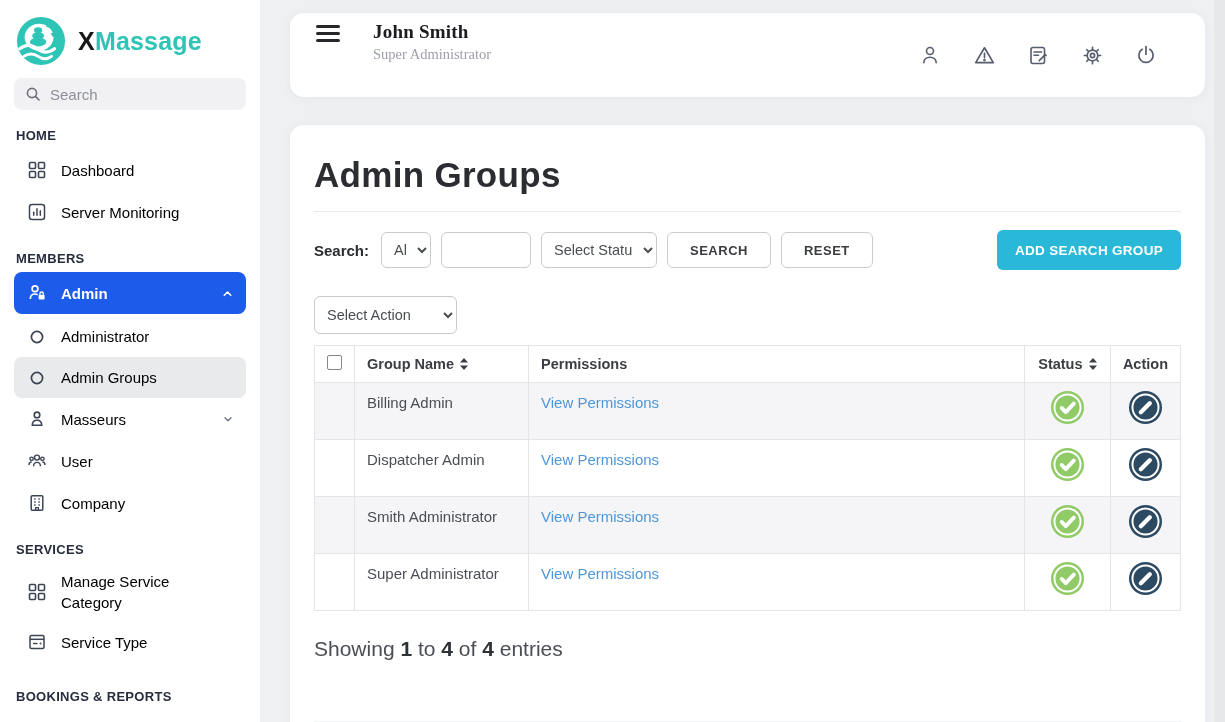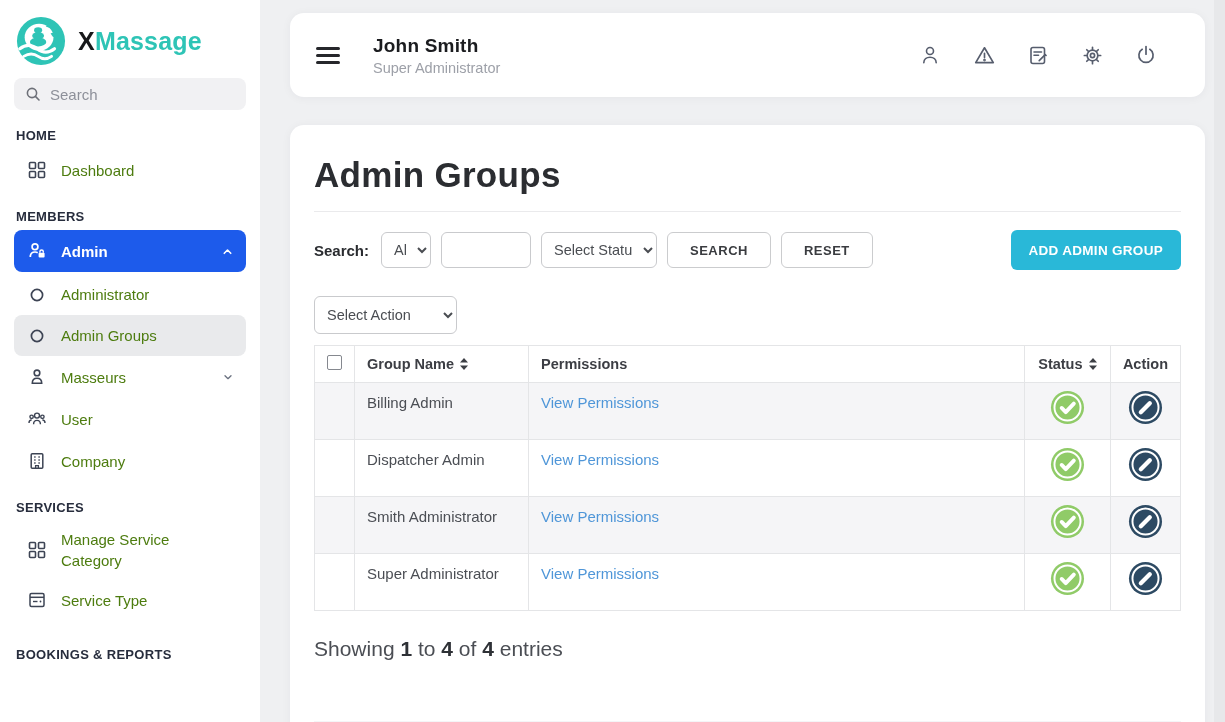--- a/index.html
+++ b/index.html
@@ -24,32 +24,32 @@
     align-items:center; gap:9px; padding:0 11px; margin-bottom:6px;
   }
   .search-box input {
     border:none; background:transparent; outline:none; font-size:15px;
     color:#6d7078; width:100%; font-family:"Liberation Sans",sans-serif;
   }
   .search-box input::placeholder { color:#8d9099; }
   .sec-label { font-size:13px; font-weight:700; color:#272d3d; letter-spacing:.3px; margin:18px 2px 6px 2px; }
   .sb-item {
     display:flex; align-items:center; gap:15px; height:42px;
-    padding:0 12px 0 14px; border-radius:8px; font-size:15px; color:#4d7c0f; cursor:pointer;
+    padding:0 12px 0 14px; border-radius:8px; font-size:15px; color:#000000; cursor:pointer;
   }
   .sb-item svg { flex-shrink:0; }
   .sb-item.active { background:#1d5beb; color:#fff; font-weight:600; margin:2px 0; }
   .sb-item.selected { background:#e9eaec; }
   .sb-item .chev { margin-left:auto; }
   .sb-item.wrap { height:auto; min-height:42px; padding:8px 12px 8px 14px; line-height:1.4; }
   .sb-item.wrap .lbl { max-width:140px; }
   
   .main { flex:1; padding:13px 20px 0 30px; overflow:hidden; }
   .card { background:#fff; border-radius:14px; box-shadow:0 1px 10px rgba(40,40,60,.05); }
-  .topbar { height:84px; display:flex; align-items:center; padding:17px 26px; }
+  .topbar { height:84px; display:flex; padding:8px 26px;font-family:Liberation Serif, serif; }
   .hamburger { width:24px; cursor:pointer; }
   .hamburger div { height:3px; background:#26272b; border-radius:2px; margin:4px 0; }
   .userblock { margin-left:33px; }
   .user-name { font-size:19px; font-weight:700; color:#1b1c1f; letter-spacing:.2px; }
   .user-role { font-size:14.5px; color:#9da0a8; margin-top:3px; }
   .top-icons { margin-left:auto; display:flex; align-items:center; gap:16px; padding-right:14px; }
   .tico { width:38px; height:38px; display:flex; align-items:center; justify-content:center; cursor:pointer; }
   
   .content { margin-top:28px; padding:26px 24px 0 24px; height:760px; }
   .page-title { font-size:35px; font-weight:600; color:#2b2d31; letter-spacing:.3px; padding:4px 0 16px 0; border-bottom:1px solid #eaeaec; }
@@ -137,20 +137,31 @@
       <svg width="18" height="18" viewBox="0 0 18 18" fill="none" stroke="#3d4454" stroke-width="1.6">
           <rect x="1.5" y="1.5" width="6" height="6" rx="1"></rect>
           <rect x="10.5" y="1.5" width="6" height="6" rx="1"></rect>
           <rect x="1.5" y="10.5" width="6" height="6" rx="1"></rect>
           <rect x="10.5" y="10.5" width="6" height="6" rx="1"></rect>
         </svg>
     </span>
     <span class="lbl">Dashboard</span>
   </div>
 
+  <div class="sb-item">
+    <span style="line-height:0;">
+      <svg width="18" height="18" viewBox="0 0 18 18" fill="none" stroke="#3d4454" stroke-width="1.5">
+          <rect x="1.5" y="1.5" width="15" height="15" rx="2.5"></rect>
+          <line x1="5.7" y1="12.2" x2="5.7" y2="9.2" stroke-linecap="round"></line>
+          <line x1="9" y1="12.2" x2="9" y2="5.8" stroke-linecap="round"></line>
+          <line x1="12.3" y1="12.2" x2="12.3" y2="7.8" stroke-linecap="round"></line>
+        </svg>
+    </span>
+    <span class="lbl">Server Monitoring</span>
+  </div>
 
   <div class="sec-label">MEMBERS</div>
 
   <div class="sb-item active">
     <span style="line-height:0;">
       <svg width="18" height="18" viewBox="0 0 18 18" fill="none" stroke="#ffffff" stroke-width="1.7">
           <circle cx="7" cy="4.8" r="2.9"></circle>
           <path d="M2.3 15 c0-3.2 2.1-5 4.7-5 1 0 1.9 .25 2.7 .75"></path>
           <rect x="10.6" y="10.8" width="6" height="4.8" rx="1" fill="#ffffff" stroke="none"></rect>
           <path d="M11.9 10.8 v-1.1 a1.7 1.7 0 0 1 3.4 0 v1.1" stroke-width="1.4"></path>
@@ -308,21 +319,21 @@
       <span class="filter-label">Search:</span>
       <select class="ctrl sel-field">
         <option>All</option>
       </select>
       <input class="ctrl inp-keyword" value="" style="">
       <select class="ctrl sel-status">
         <option>Select Status</option>
       </select>
       <button class="btn-plain">SEARCH</button>
       <button class="btn-plain">RESET</button>
-      <button class="btn-add">ADD ADMIN GROUP</button>
+      <button class="btn-add">ADD SEARCH GROUP</button>
     </div>
 
     <div class="action-row">
       <select class="ctrl sel-action">
         <option>Select Action</option>
       </select>
     </div>
 
     <table>
       <thead>

